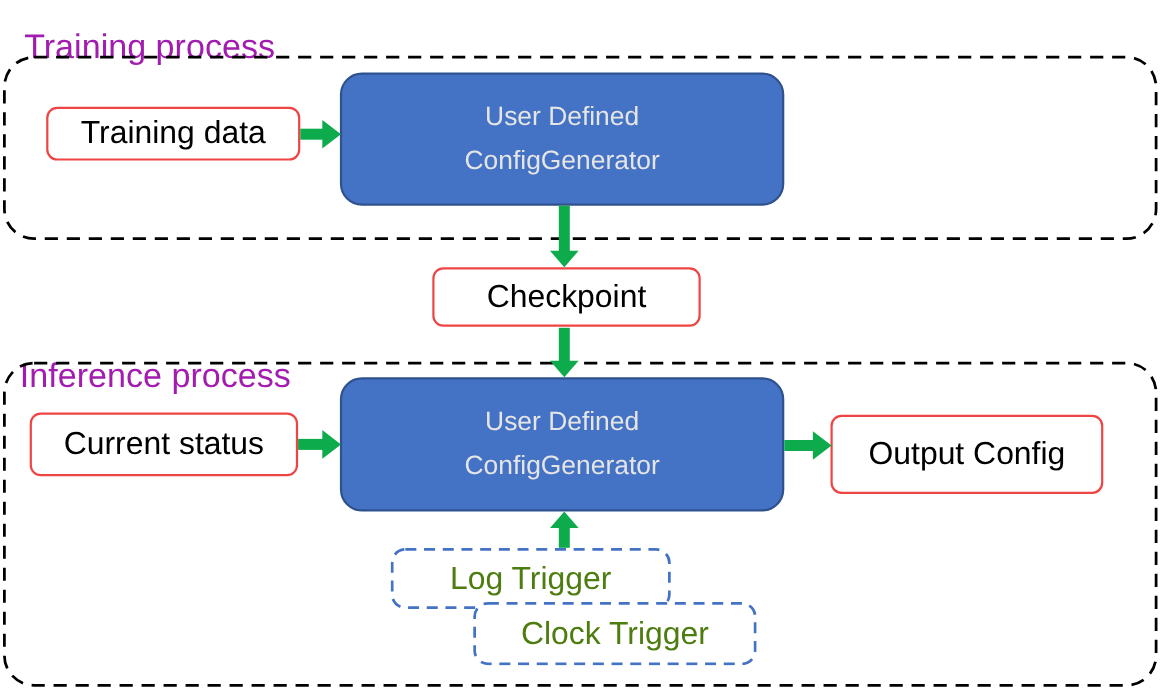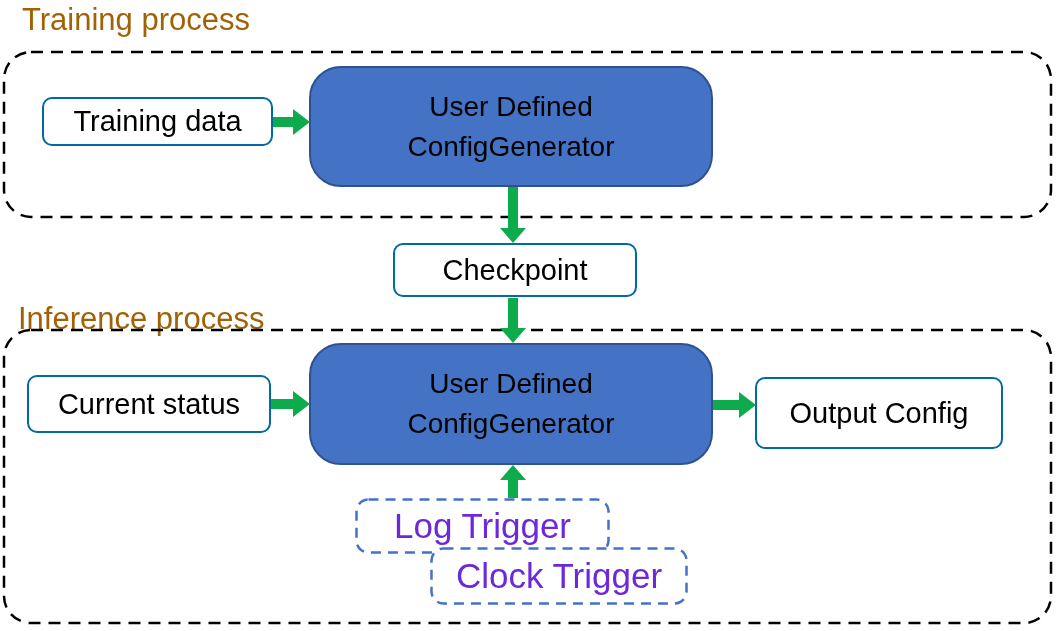--- a/index.html
+++ b/index.html
@@ -8,58 +8,59 @@
     width: 1057px;
     height: 631px;
     background: #ffffff;
     font-family: "Liberation Sans", sans-serif;
     overflow: hidden;
   }
   .section-label {
     position: absolute;
     font-size: 31px;
     line-height: 36px;
-    color: #a16207;
+    color: #a21caf;
     white-space: nowrap;
+    margin-top: 23px;
   }
   .container-svg { position: absolute; z-index: 1; }
   .box {
     position: absolute;
     display: flex;
     align-items: center;
     justify-content: center;
     text-align: center;
     box-sizing: border-box;
     white-space: nowrap;
   }
   .io-box {
     background: #ffffff;
-    border: 2px solid #0369a1;
+    border: 2px solid #ef4444;
     border-radius: 10px;
     font-size: 29px;
     color: #000000;
     z-index: 2;
   }
   .blue-box {
     background: #4472C4;
     border: 2.5px solid #2F528F;
-    border-radius: 32px;
-    color: #000000;
-    font-size: 28px;
+    border-radius: 20px;
+    color: #e5e5e5;
+    font-size: 24px;
     line-height: 40px;
     z-index: 2;
     flex-direction: column;
   }
   .trigger {
     position: absolute;
     display: flex;
     align-items: center;
     justify-content: center;
-    font-size: 35px;
-    color: #6d28d9;
+    font-size: 29px;
+    color: #4d7c0f;
     z-index: 3;
     white-space: nowrap;
   }
   .trigger svg { position: absolute; left: 0; top: 0; }
   .trigger .label { position: relative; }
   .arrow { position: absolute; z-index: 5; }
   .arrow .shaft { position: absolute; background: #0EAB4D; }
   .head-right {
     position: absolute; width: 0; height: 0; right: 0; top: 0;
     border-top: 13px solid transparent;

